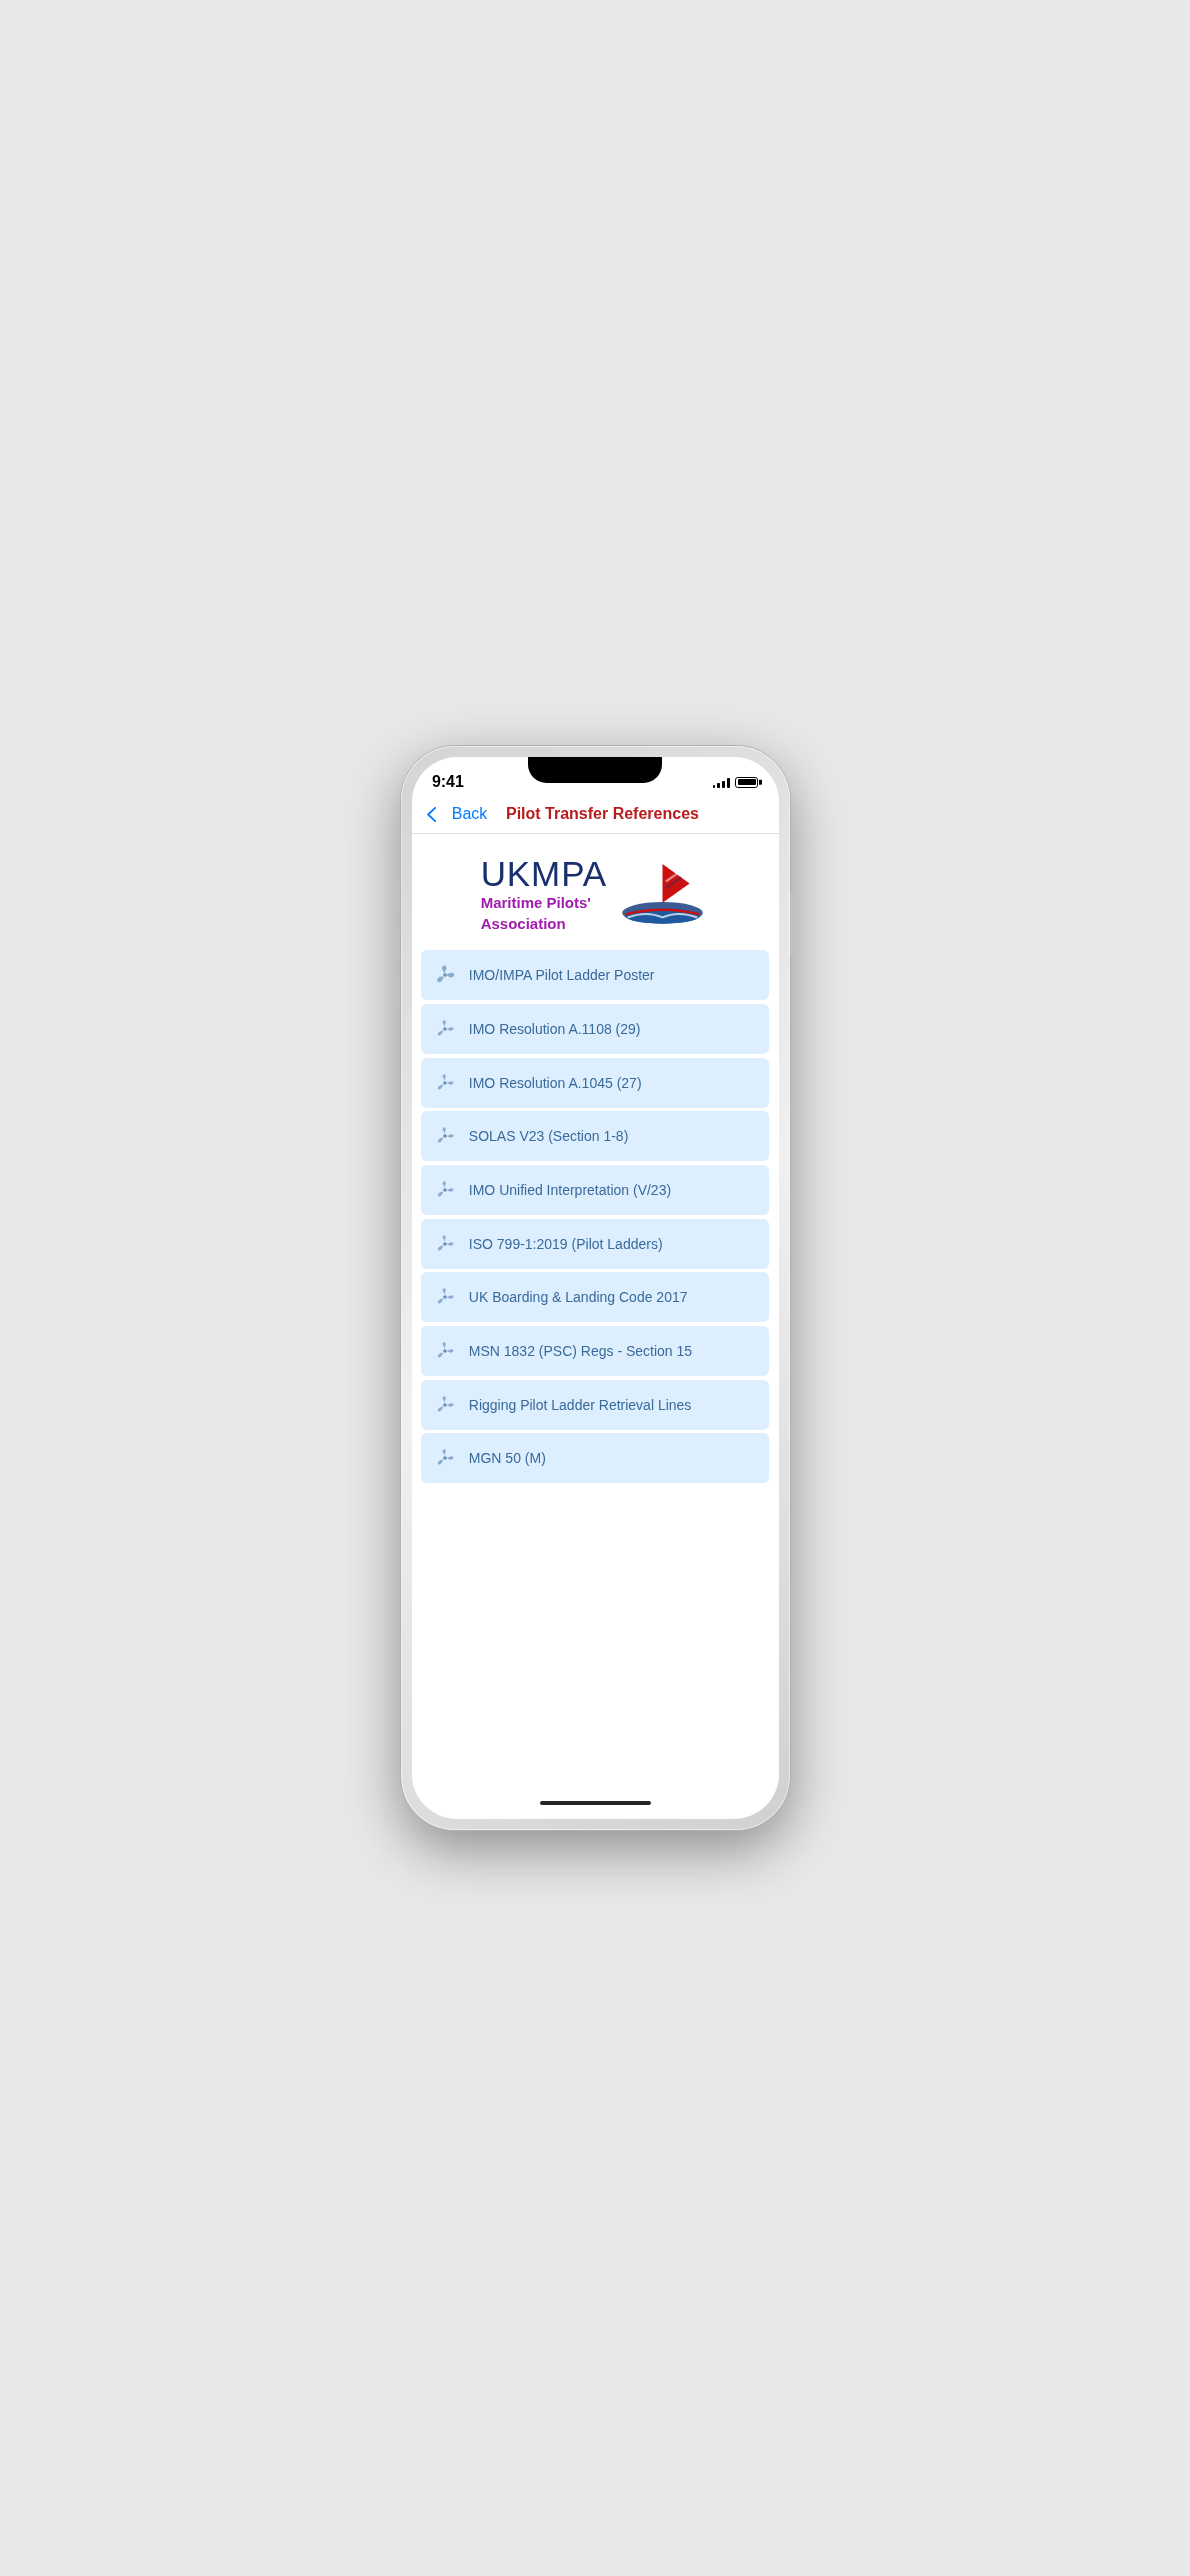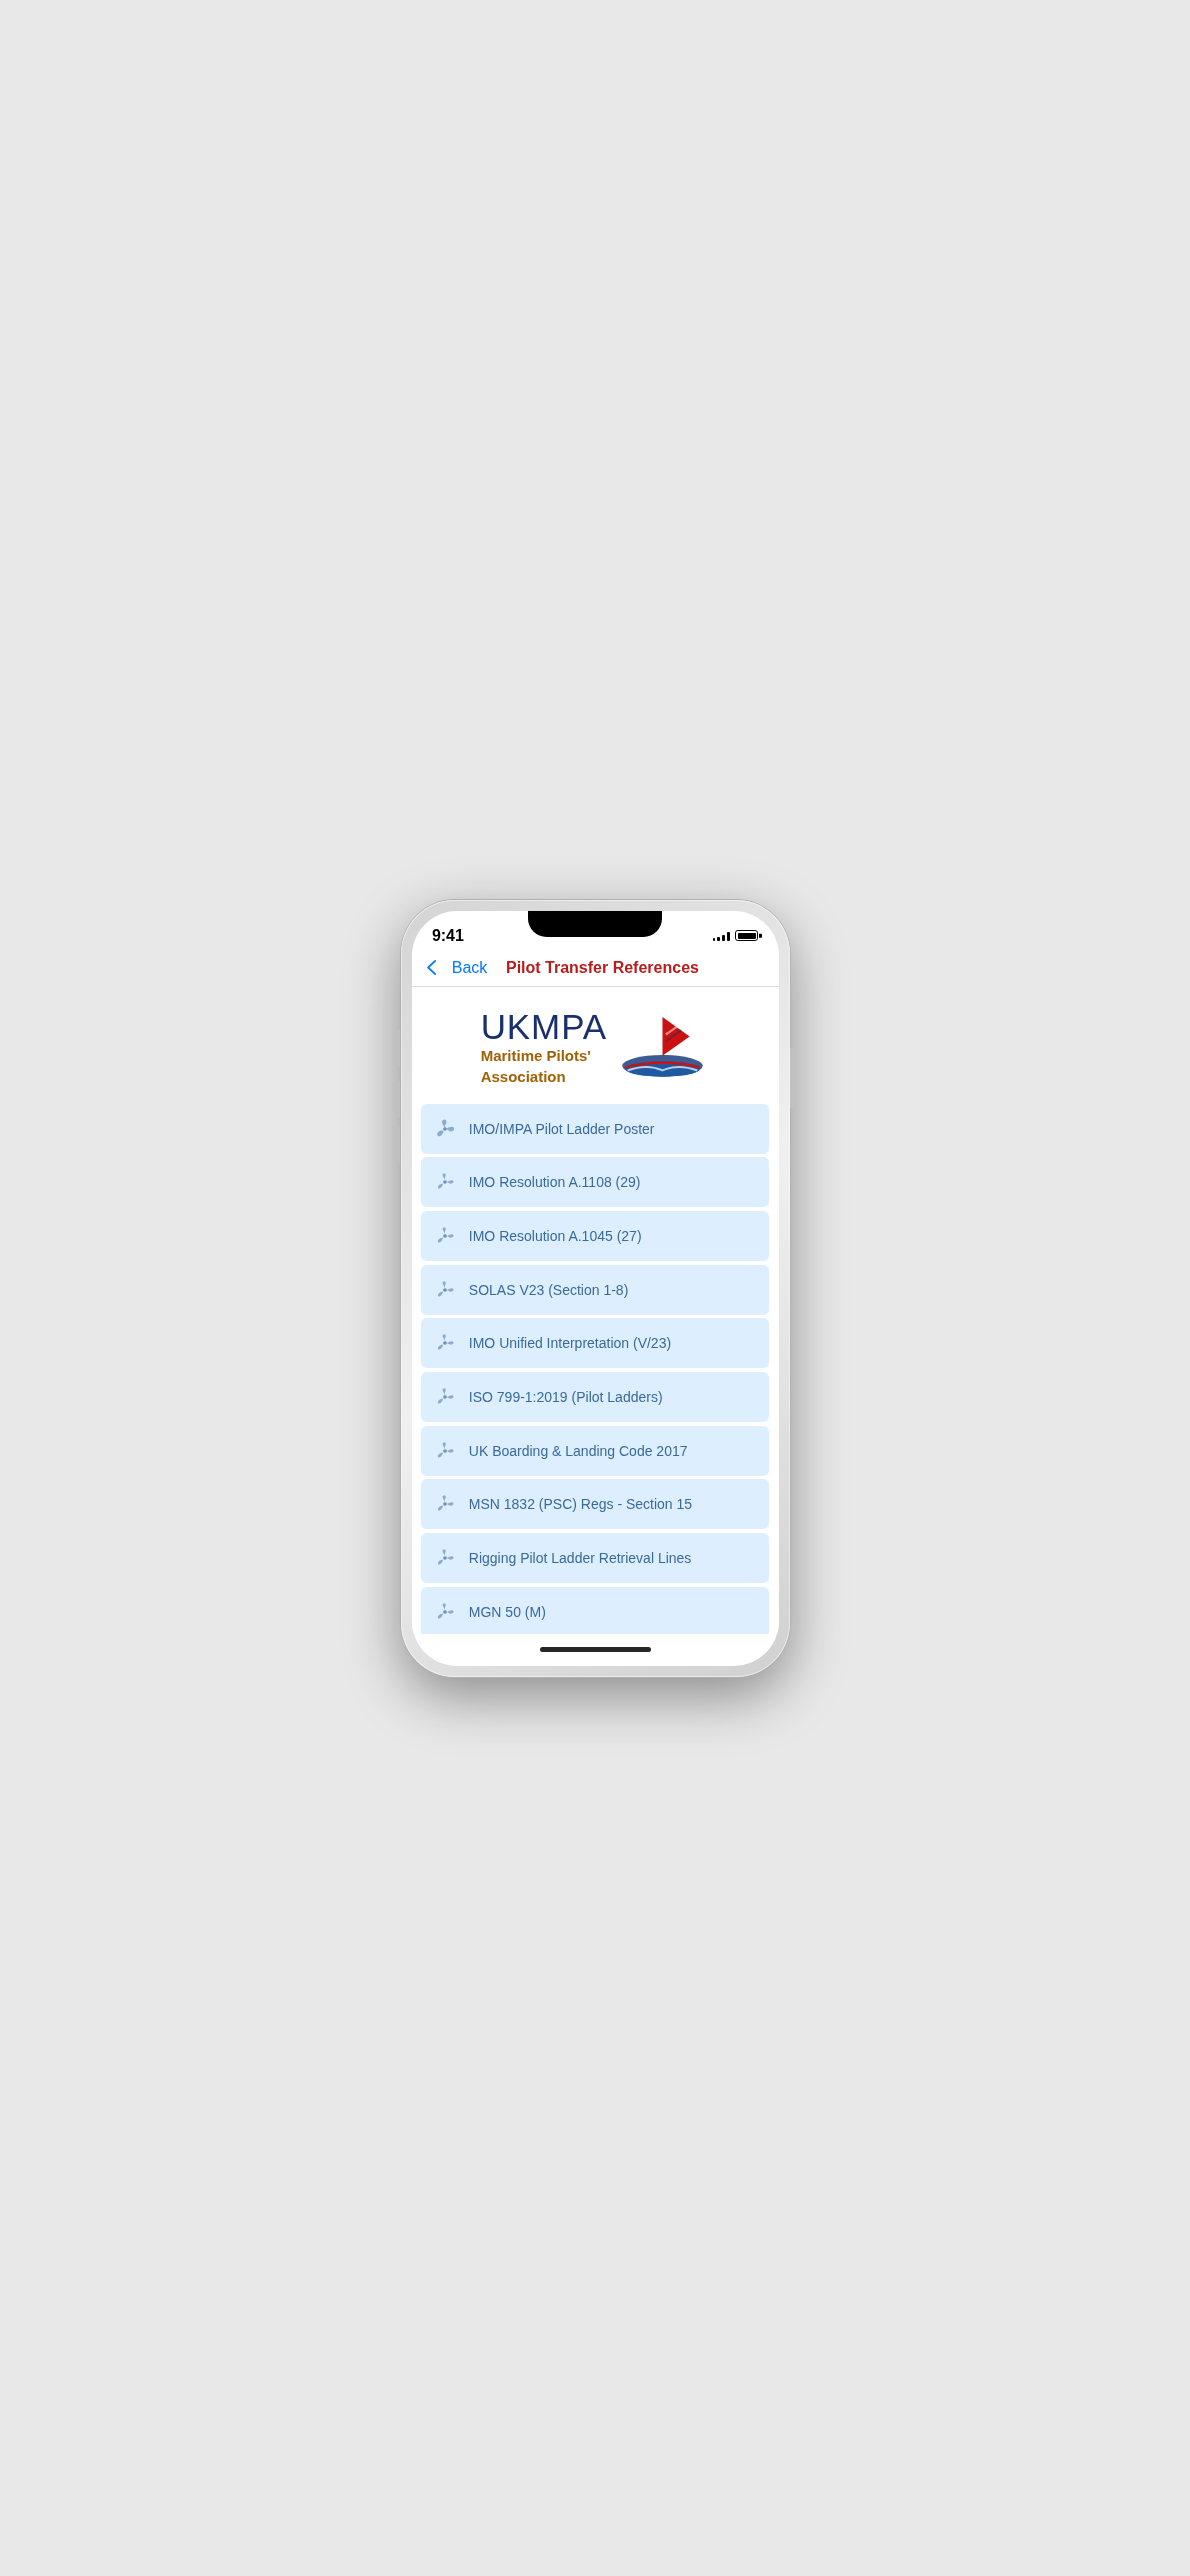--- a/index.html
+++ b/index.html
@@ -8,21 +8,21 @@
       background: #e8e8e8;
       display: flex;
       justify-content: center;
       align-items: center;
       min-height: 100vh;
       font-family: -apple-system, BlinkMacSystemFont, 'Helvetica Neue', sans-serif;
     }
 
     .phone-outer {
       width: 389px;
-      height: 777px;
+      height: 1084px;
       background: linear-gradient(145deg, #d4d4d4, #f0f0f0, #d0d0d0);
       border-radius: 54px;
       padding: 11px;
       box-shadow:
         0 0 0 0.9px #b0b0b0,
         0 18.5px 56px rgba(0,0,0,0.4),
         inset 0 0 0 0.9px #ffffff80;
       position: relative;
     }
 
@@ -197,21 +197,21 @@
       font-size: 35px;
       font-weight: 400;
       color: #1a2f6e;
       letter-spacing: 0.9px;
       line-height: 1;
     }
 
     .logo-subtitle {
       font-size: 15px;
       font-weight: 600;
-      color: #a16207;
+      color: #a21caf;
       line-height: 1.3;
       margin-top: 1.9px;
     }
 
     .logo-ship-svg {
       width: 93px;
       height: 70px;
       margin-left: 9.3px;
     }
 

